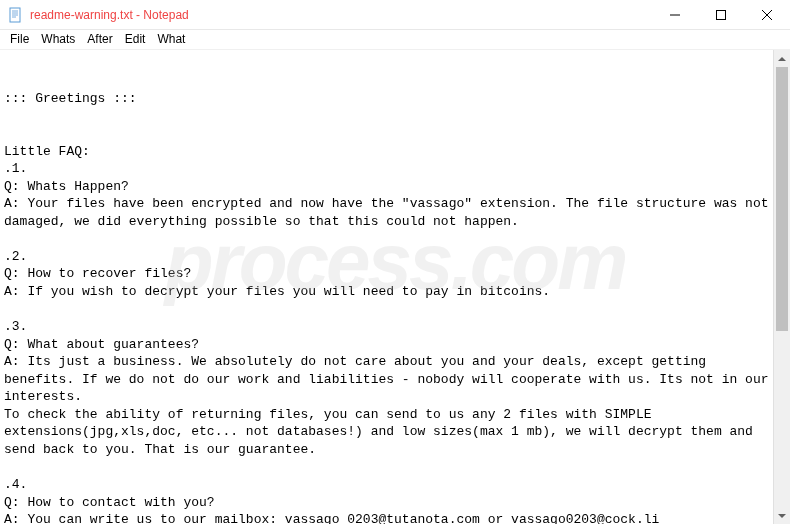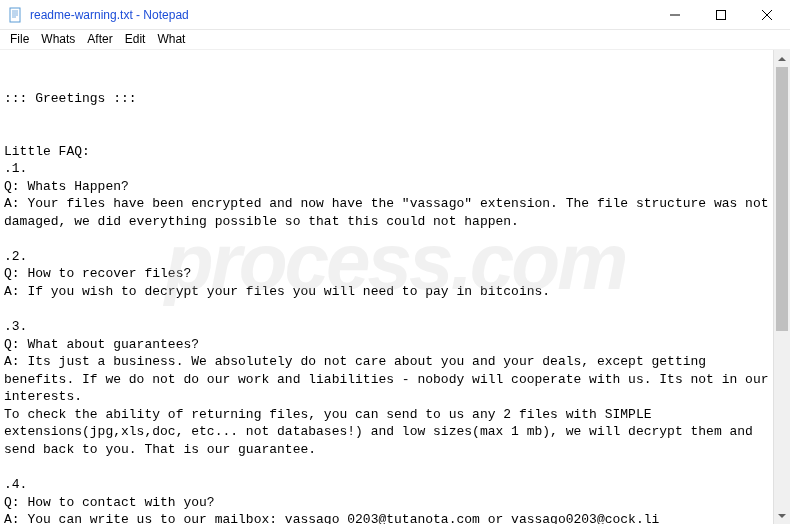--- a/index.html
+++ b/index.html
@@ -28,21 +28,21 @@
       width: 16px;
       height: 16px;
       margin-right: 6px;
       display: inline-flex;
       align-items: center;
       justify-content: center;
     }
     .titlebar-title {
       flex: 1;
       font-size: 12px;
-      color: #1d4ed8;
+      color: #ef4444;
     }
     .window-controls {
       display: flex;
       height: 100%;
     }
     .window-btn {
       width: 46px;
       height: 30px;
       display: flex;
       align-items: center;

